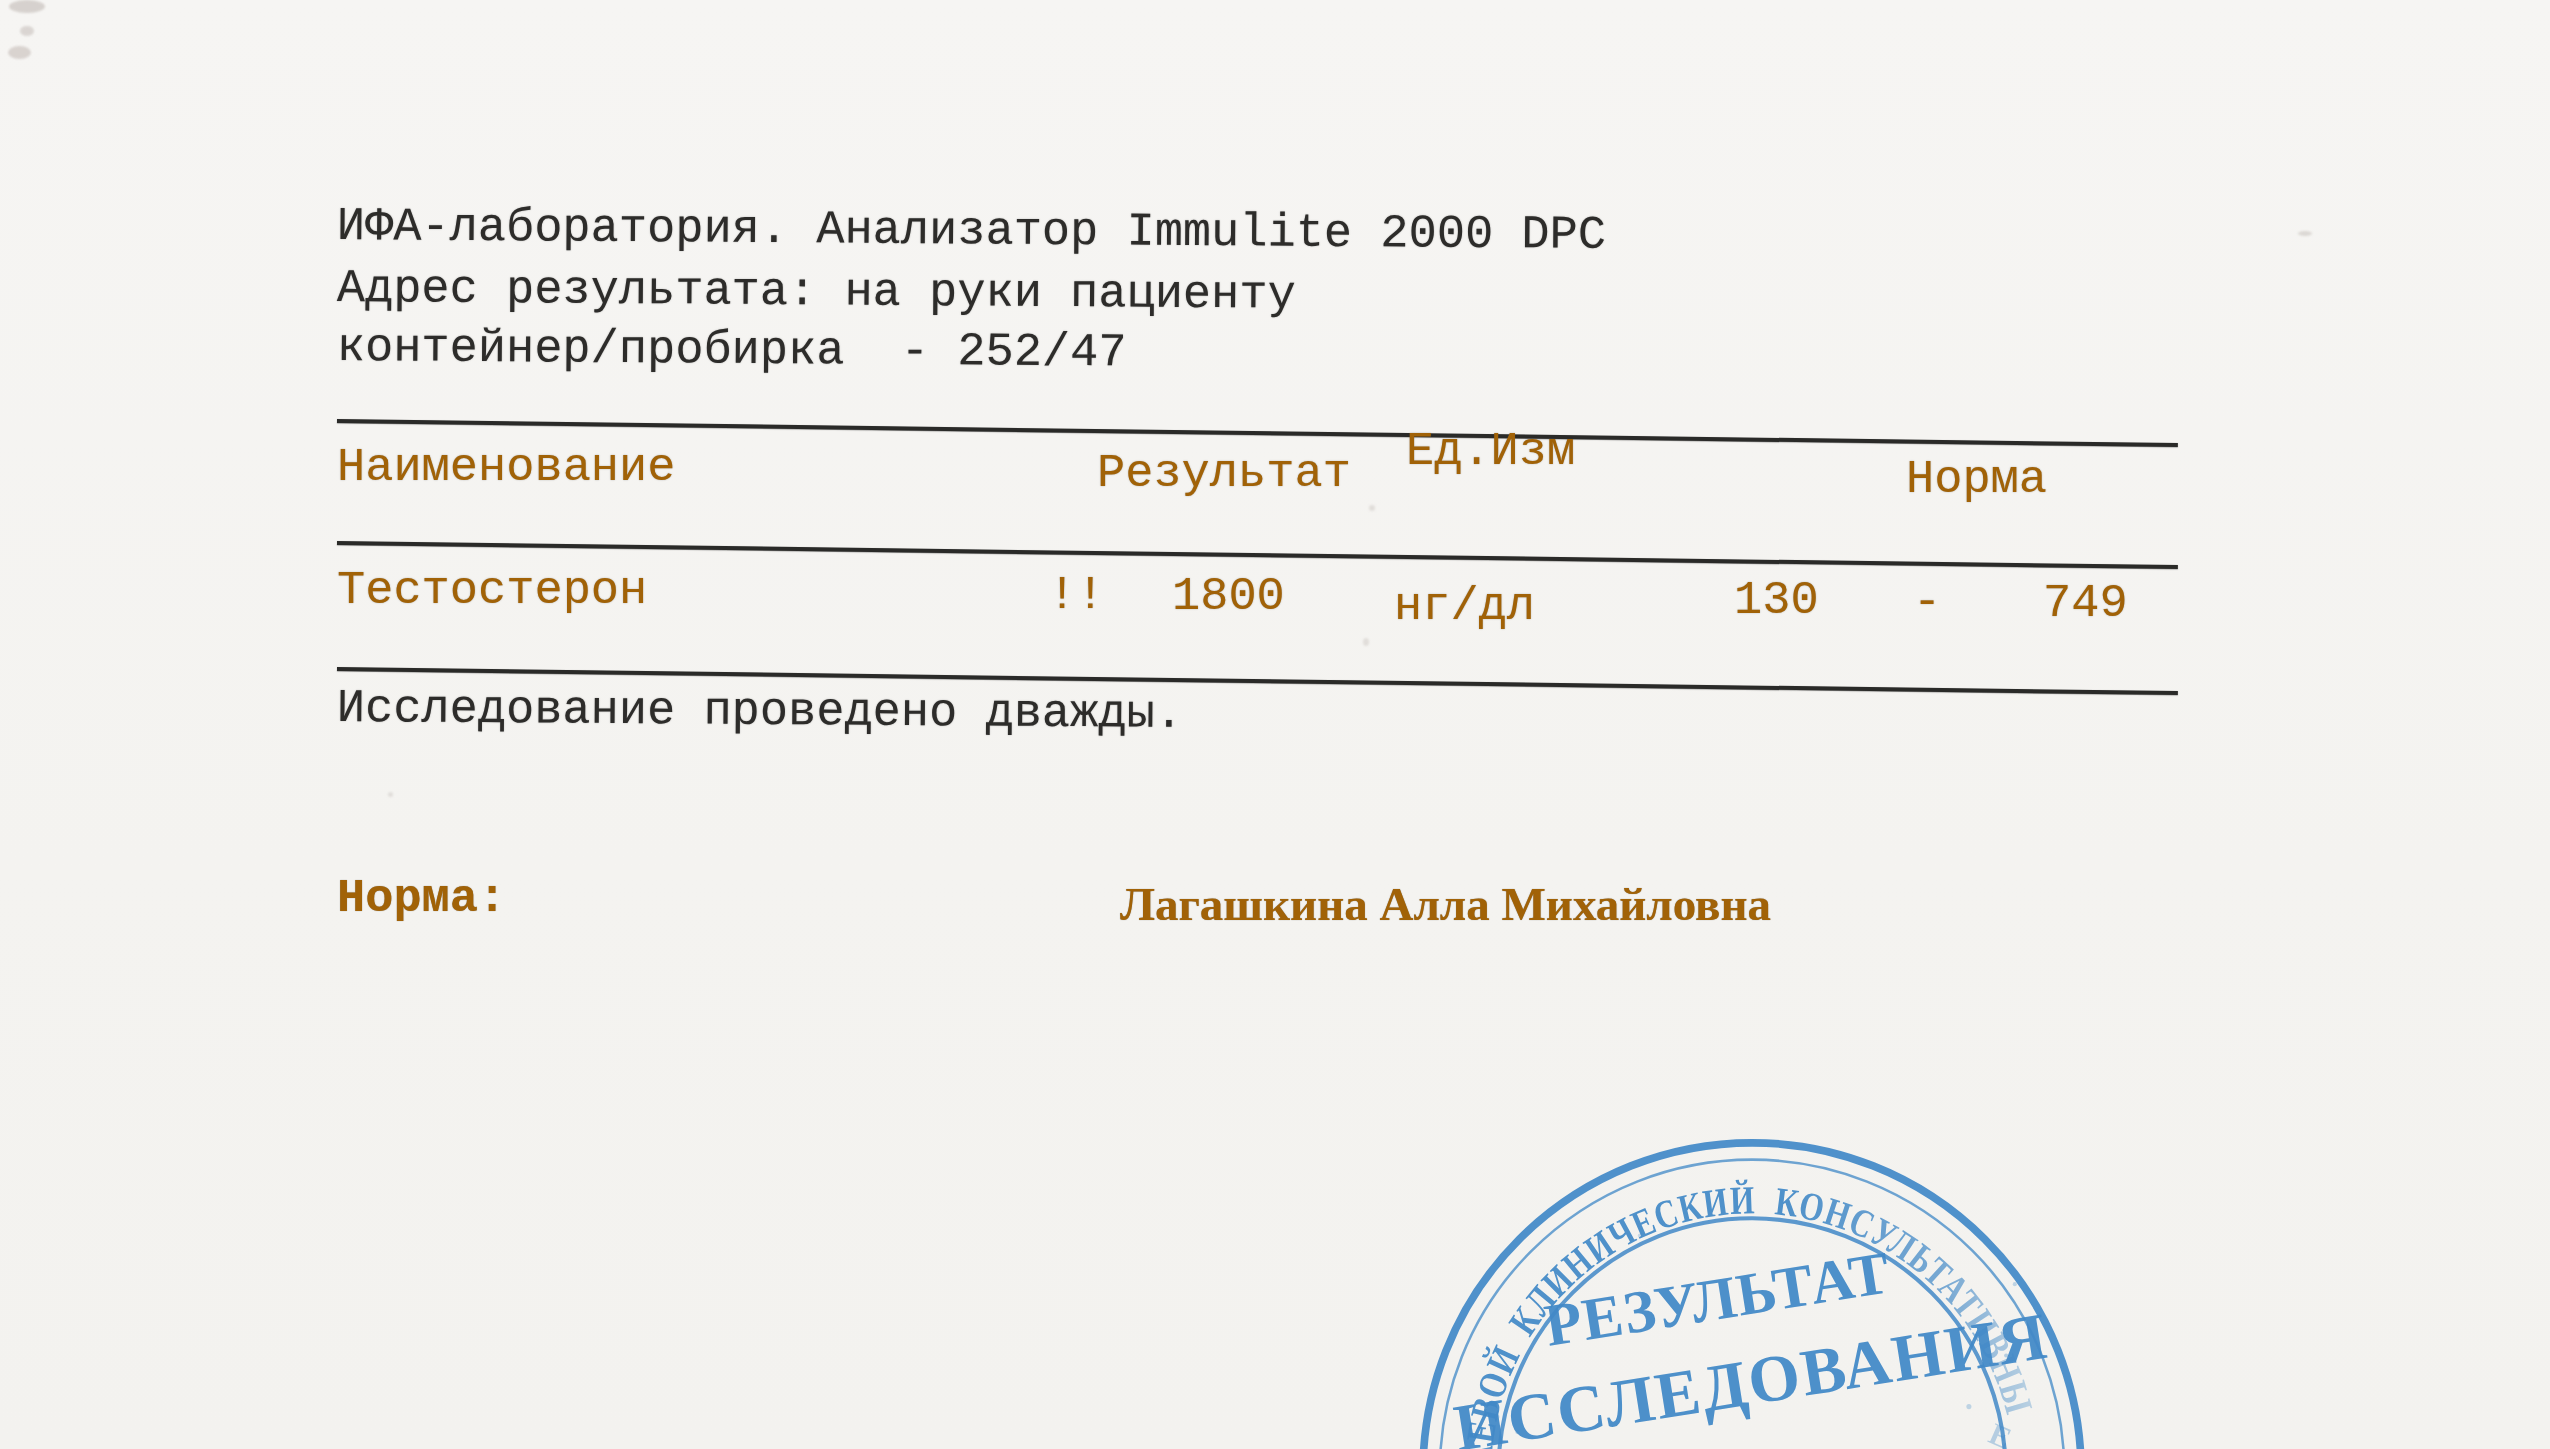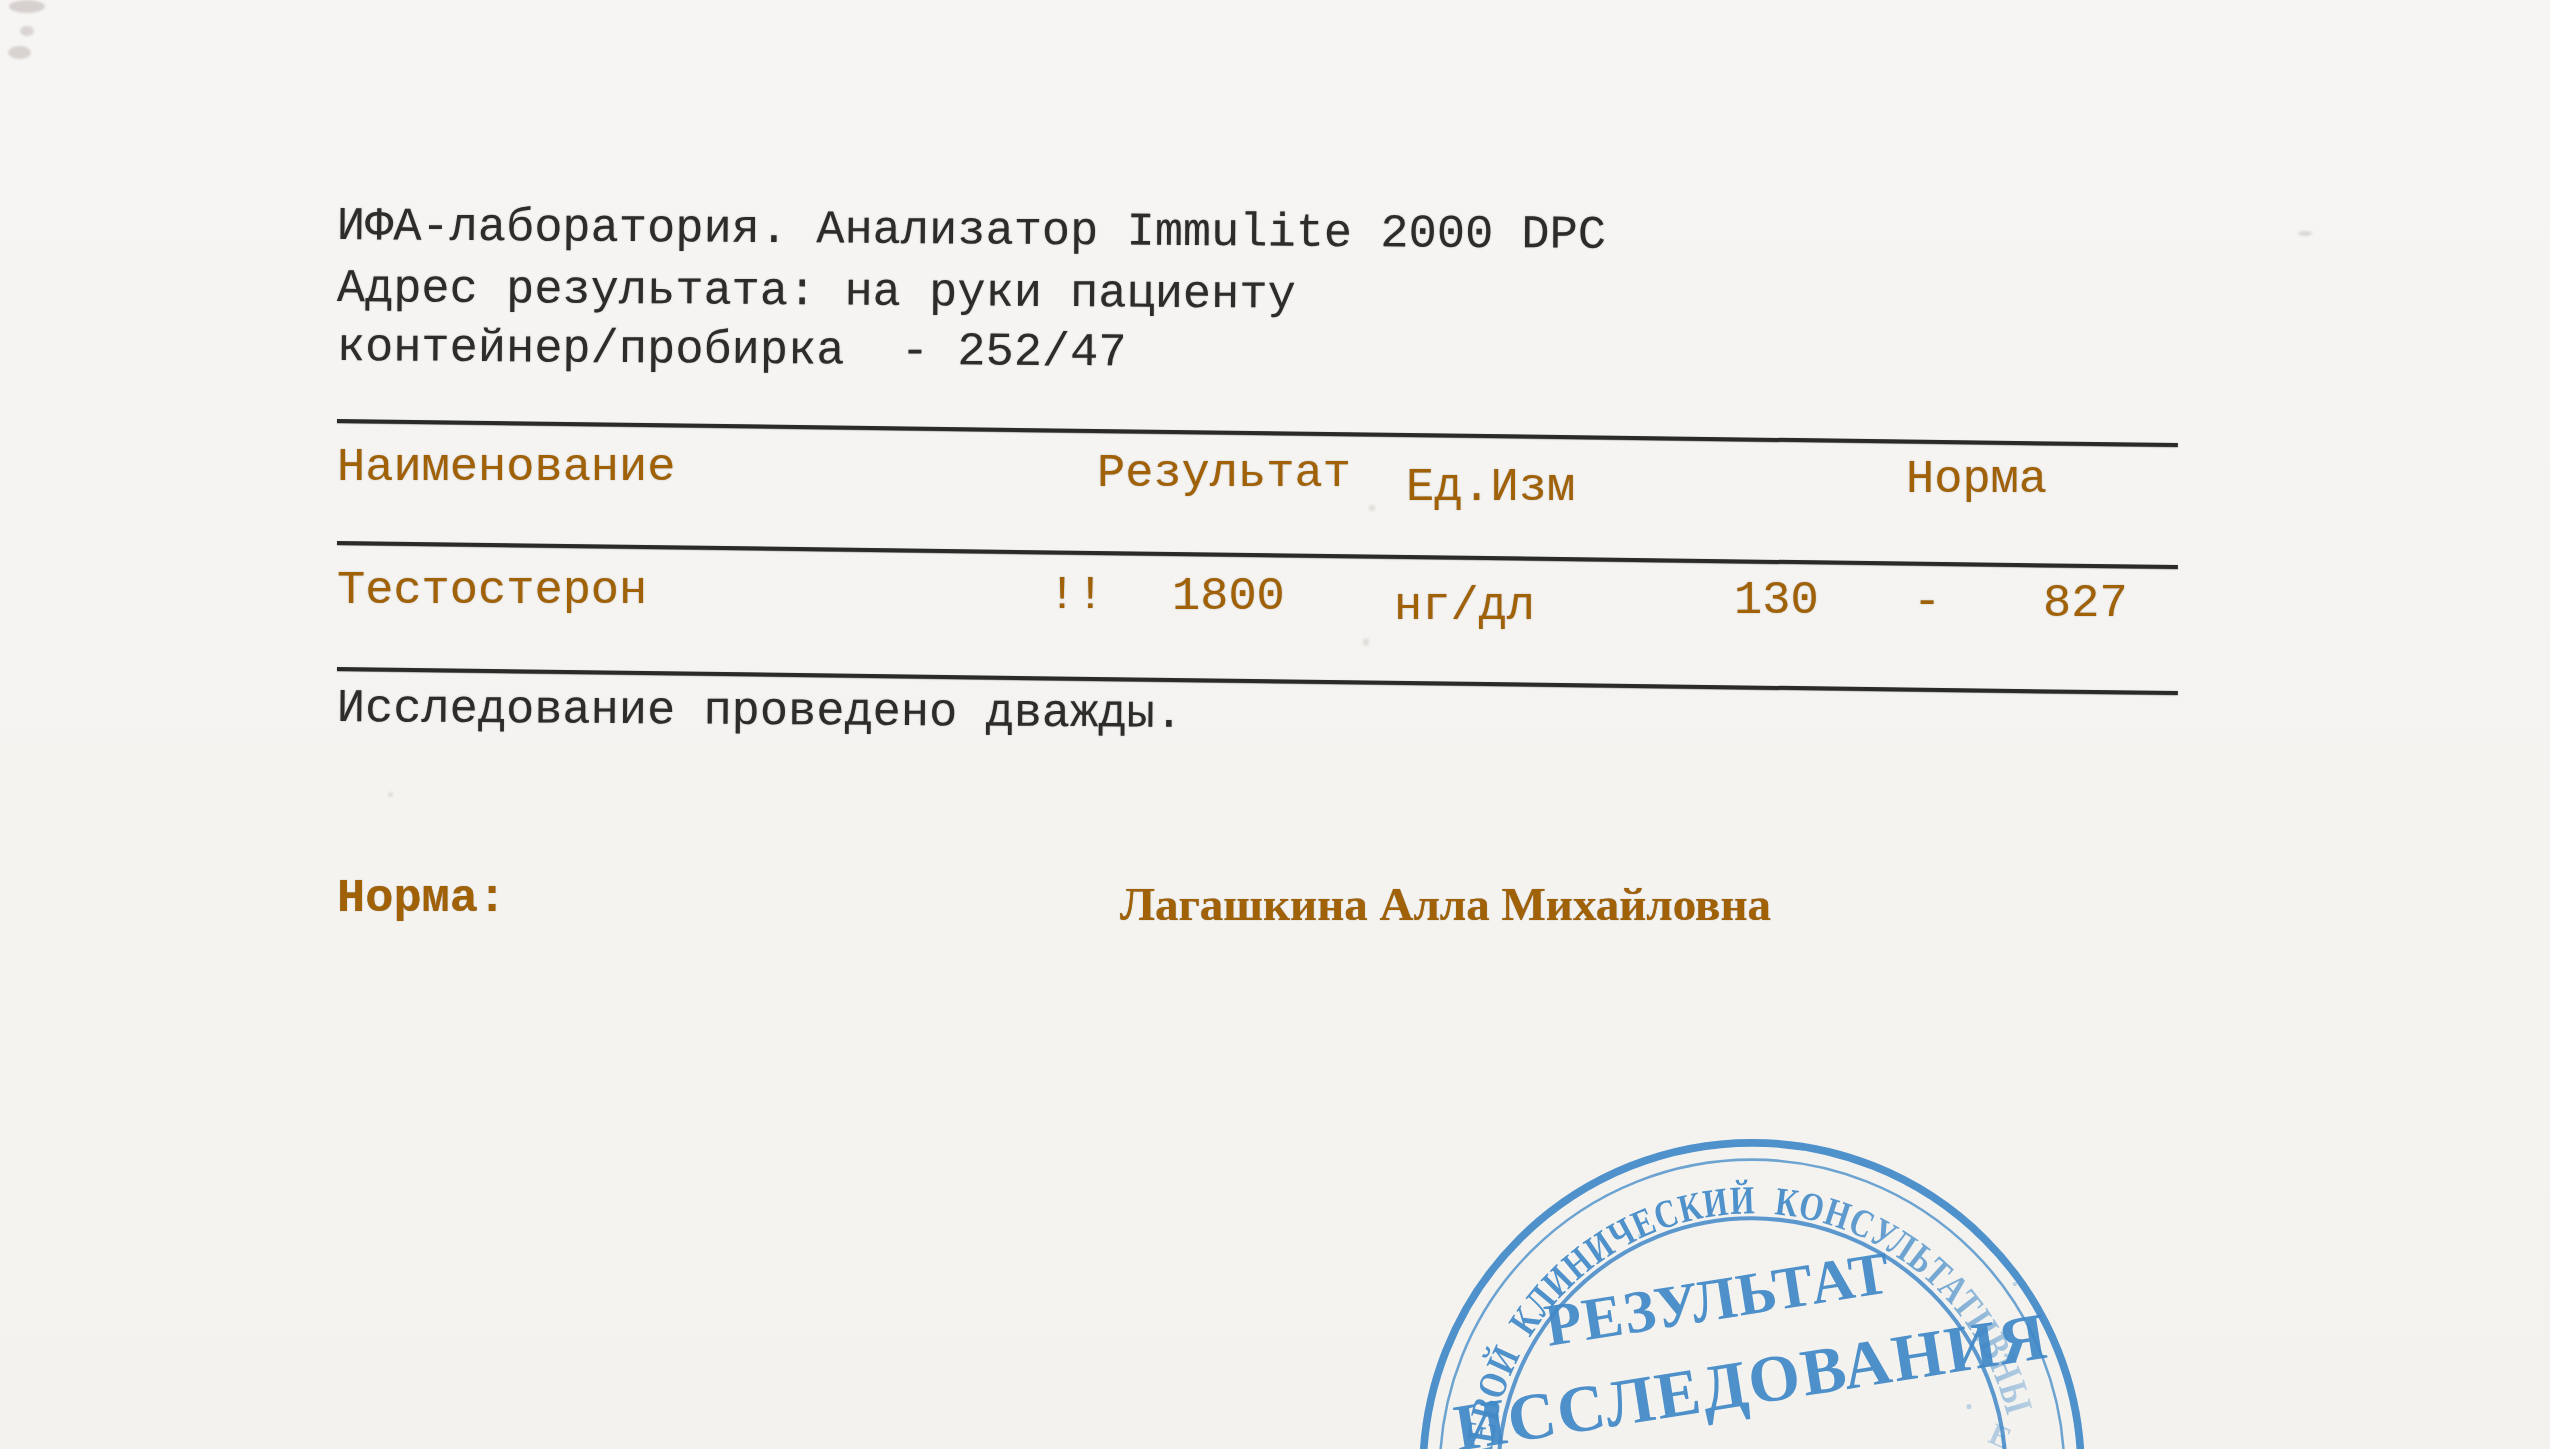--- a/index.html
+++ b/index.html
@@ -57,30 +57,30 @@
   <div class="line" style="left:337px; top:201px;">ИФА-лаборатория. Анализатор Immulite 2000 DPC</div>
   <div class="line" style="left:337px; top:263px;">Адрес результата: на руки пациенту</div>
   <div class="line" style="left:337px; top:322px;">контейнер/пробирка  - 252/47</div>
 
   <div class="hr" style="top:419px;"></div>
   <div class="hr" style="top:541px;"></div>
   <div class="hr" style="top:667px;"></div>
 
   <div class="cell" style="left:337px; top:442px;">Наименование</div>
   <div class="cell" style="left:1097px; top:448px;">Результат</div>
-  <div class="cell" style="left:1406px; top:462px;">Ед.Изм</div>
+  <div class="cell" style="left:1406px; top:426px;">Ед.Изм</div>
   <div class="cell" style="left:1882px; top:454px;margin-left:24px;">Норма</div>
 
   <div class="cell" style="left:337px; top:565px;">Тестостерон</div>
   <div class="cell" style="left:1048px; top:570px;">!!</div>
   <div class="cell" style="left:1172px; top:571px;">1800</div>
   <div class="cell" style="left:1394px; top:573px;margin-top:8px;">нг/дл</div>
   <div class="cell" style="left:1734px; top:575px;">130</div>
   <div class="cell" style="left:1913px; top:577px;">-</div>
-  <div class="cell" style="left:2043px; top:578px;">827</div>
+  <div class="cell" style="left:2043px; top:578px;">749</div>
 
   <div class="line" style="left:337px; top:683px;">Исследование проведено дважды.</div>
 
   <div class="cell bold" style="left:337px; top:873px;">Норма:</div>
   <div class="cell bold" style="left:1120px; top:879px;font-family:Liberation Serif, serif;">Лагашкина Алла Михайловна</div>
 
   <div class="stamp-box">
     <svg width="699" height="318" viewBox="0 0 1370 623" xmlns="http://www.w3.org/2000/svg">
       <defs>
         <linearGradient id="fade" x1="0" y1="0" x2="1" y2="0">

